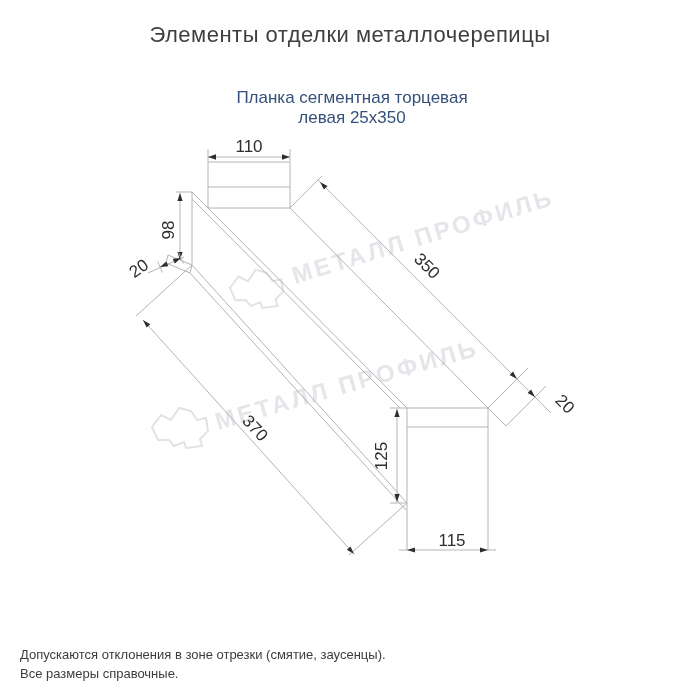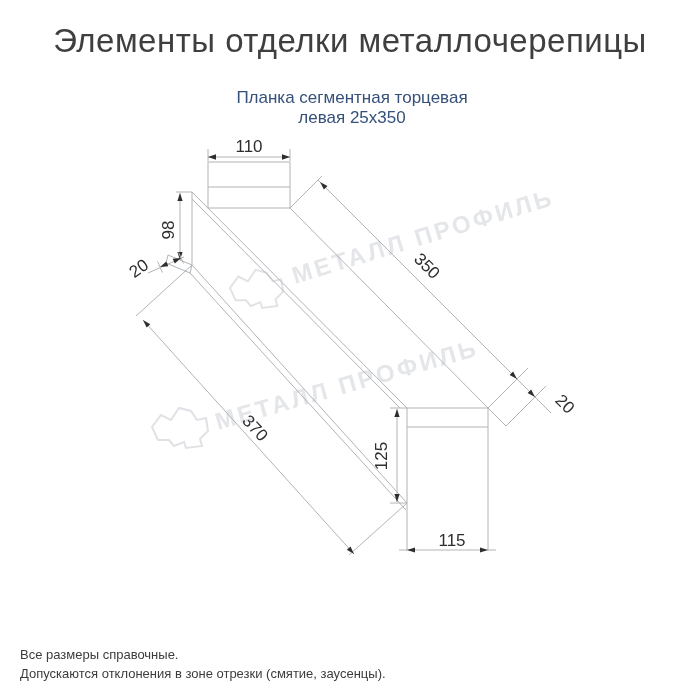--- a/index.html
+++ b/index.html
@@ -2,21 +2,21 @@
 <html><head>
 <meta charset="utf-8">
 <style>
   html,body{margin:0;padding:0;}
   body{
     width:700px;height:700px;position:relative;background:#ffffff;
     font-family:"Liberation Sans", sans-serif;overflow:hidden;
   }
   .page-title{
     position:absolute;top:22px;left:0;width:700px;text-align:center;
-    font-size:33px;color:#3f3f3f;letter-spacing:0.5px;
+    font-size:22px;color:#3f3f3f;letter-spacing:0.5px;
   }
   .subtitle{
     position:absolute;top:88px;left:0;width:704px;text-align:center;
     font-size:17px;line-height:20px;color:#35507a;
   }
   .drawing-svg{position:absolute;left:0;top:0;}
   .footer{
     position:absolute;left:20px;top:645px;
     font-size:13px;line-height:19px;color:#3c3c3c;
   }
@@ -126,15 +126,15 @@
     <text class="dim-text" text-anchor="middle" transform="translate(142,273) rotate(-35)">20</text>
     <text class="dim-text" text-anchor="middle" transform="translate(423,270) rotate(45)">350</text>
     <text class="dim-text" text-anchor="middle" transform="translate(561,408) rotate(45)">20</text>
     <text class="dim-text" text-anchor="middle" transform="translate(251,432) rotate(47)">370</text>
     <text class="dim-text" text-anchor="middle" transform="translate(387,456) rotate(-90)">125</text>
     <text class="dim-text" x="452" y="546" text-anchor="middle">115</text>
   </g>
 </svg>
 
 <div class="footer">
+  <div>Допускаются отклонения в зоне отрезки (смятие, заусенцы).</div>
   <div>Все размеры справочные.</div>
-  <div>Допускаются отклонения в зоне отрезки (смятие, заусенцы).</div>
 </div>
 
 </body></html>

